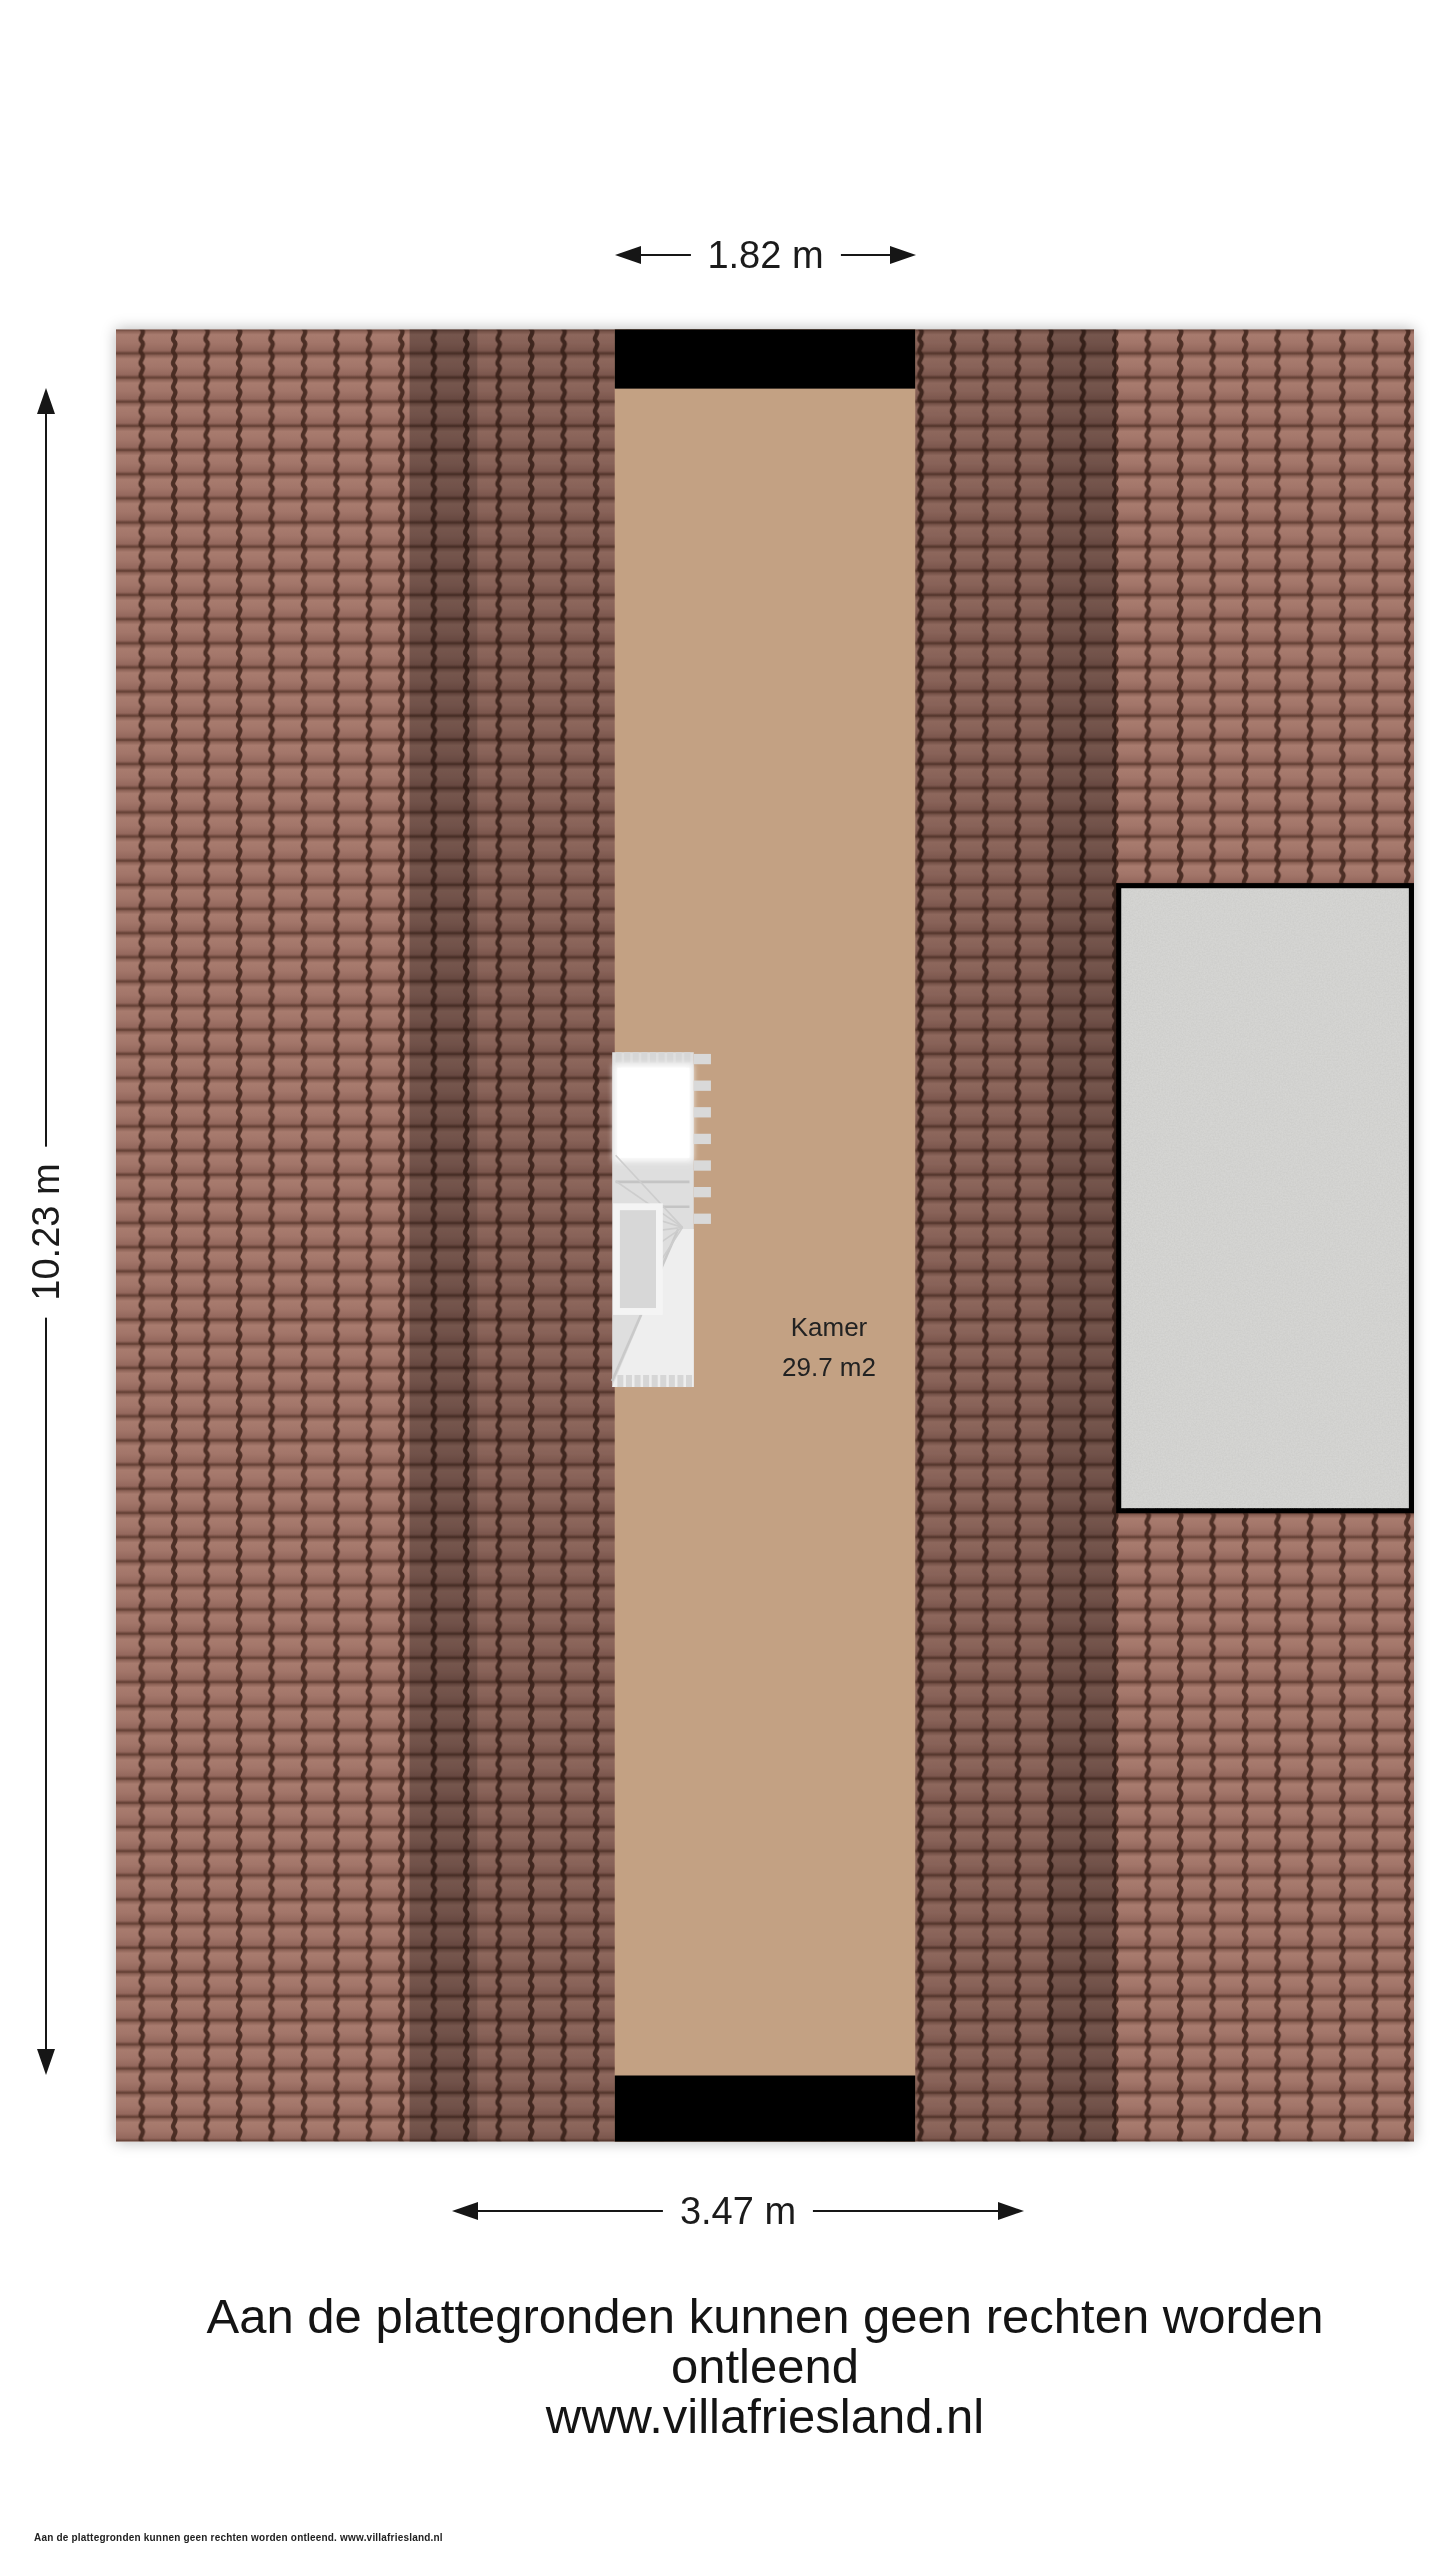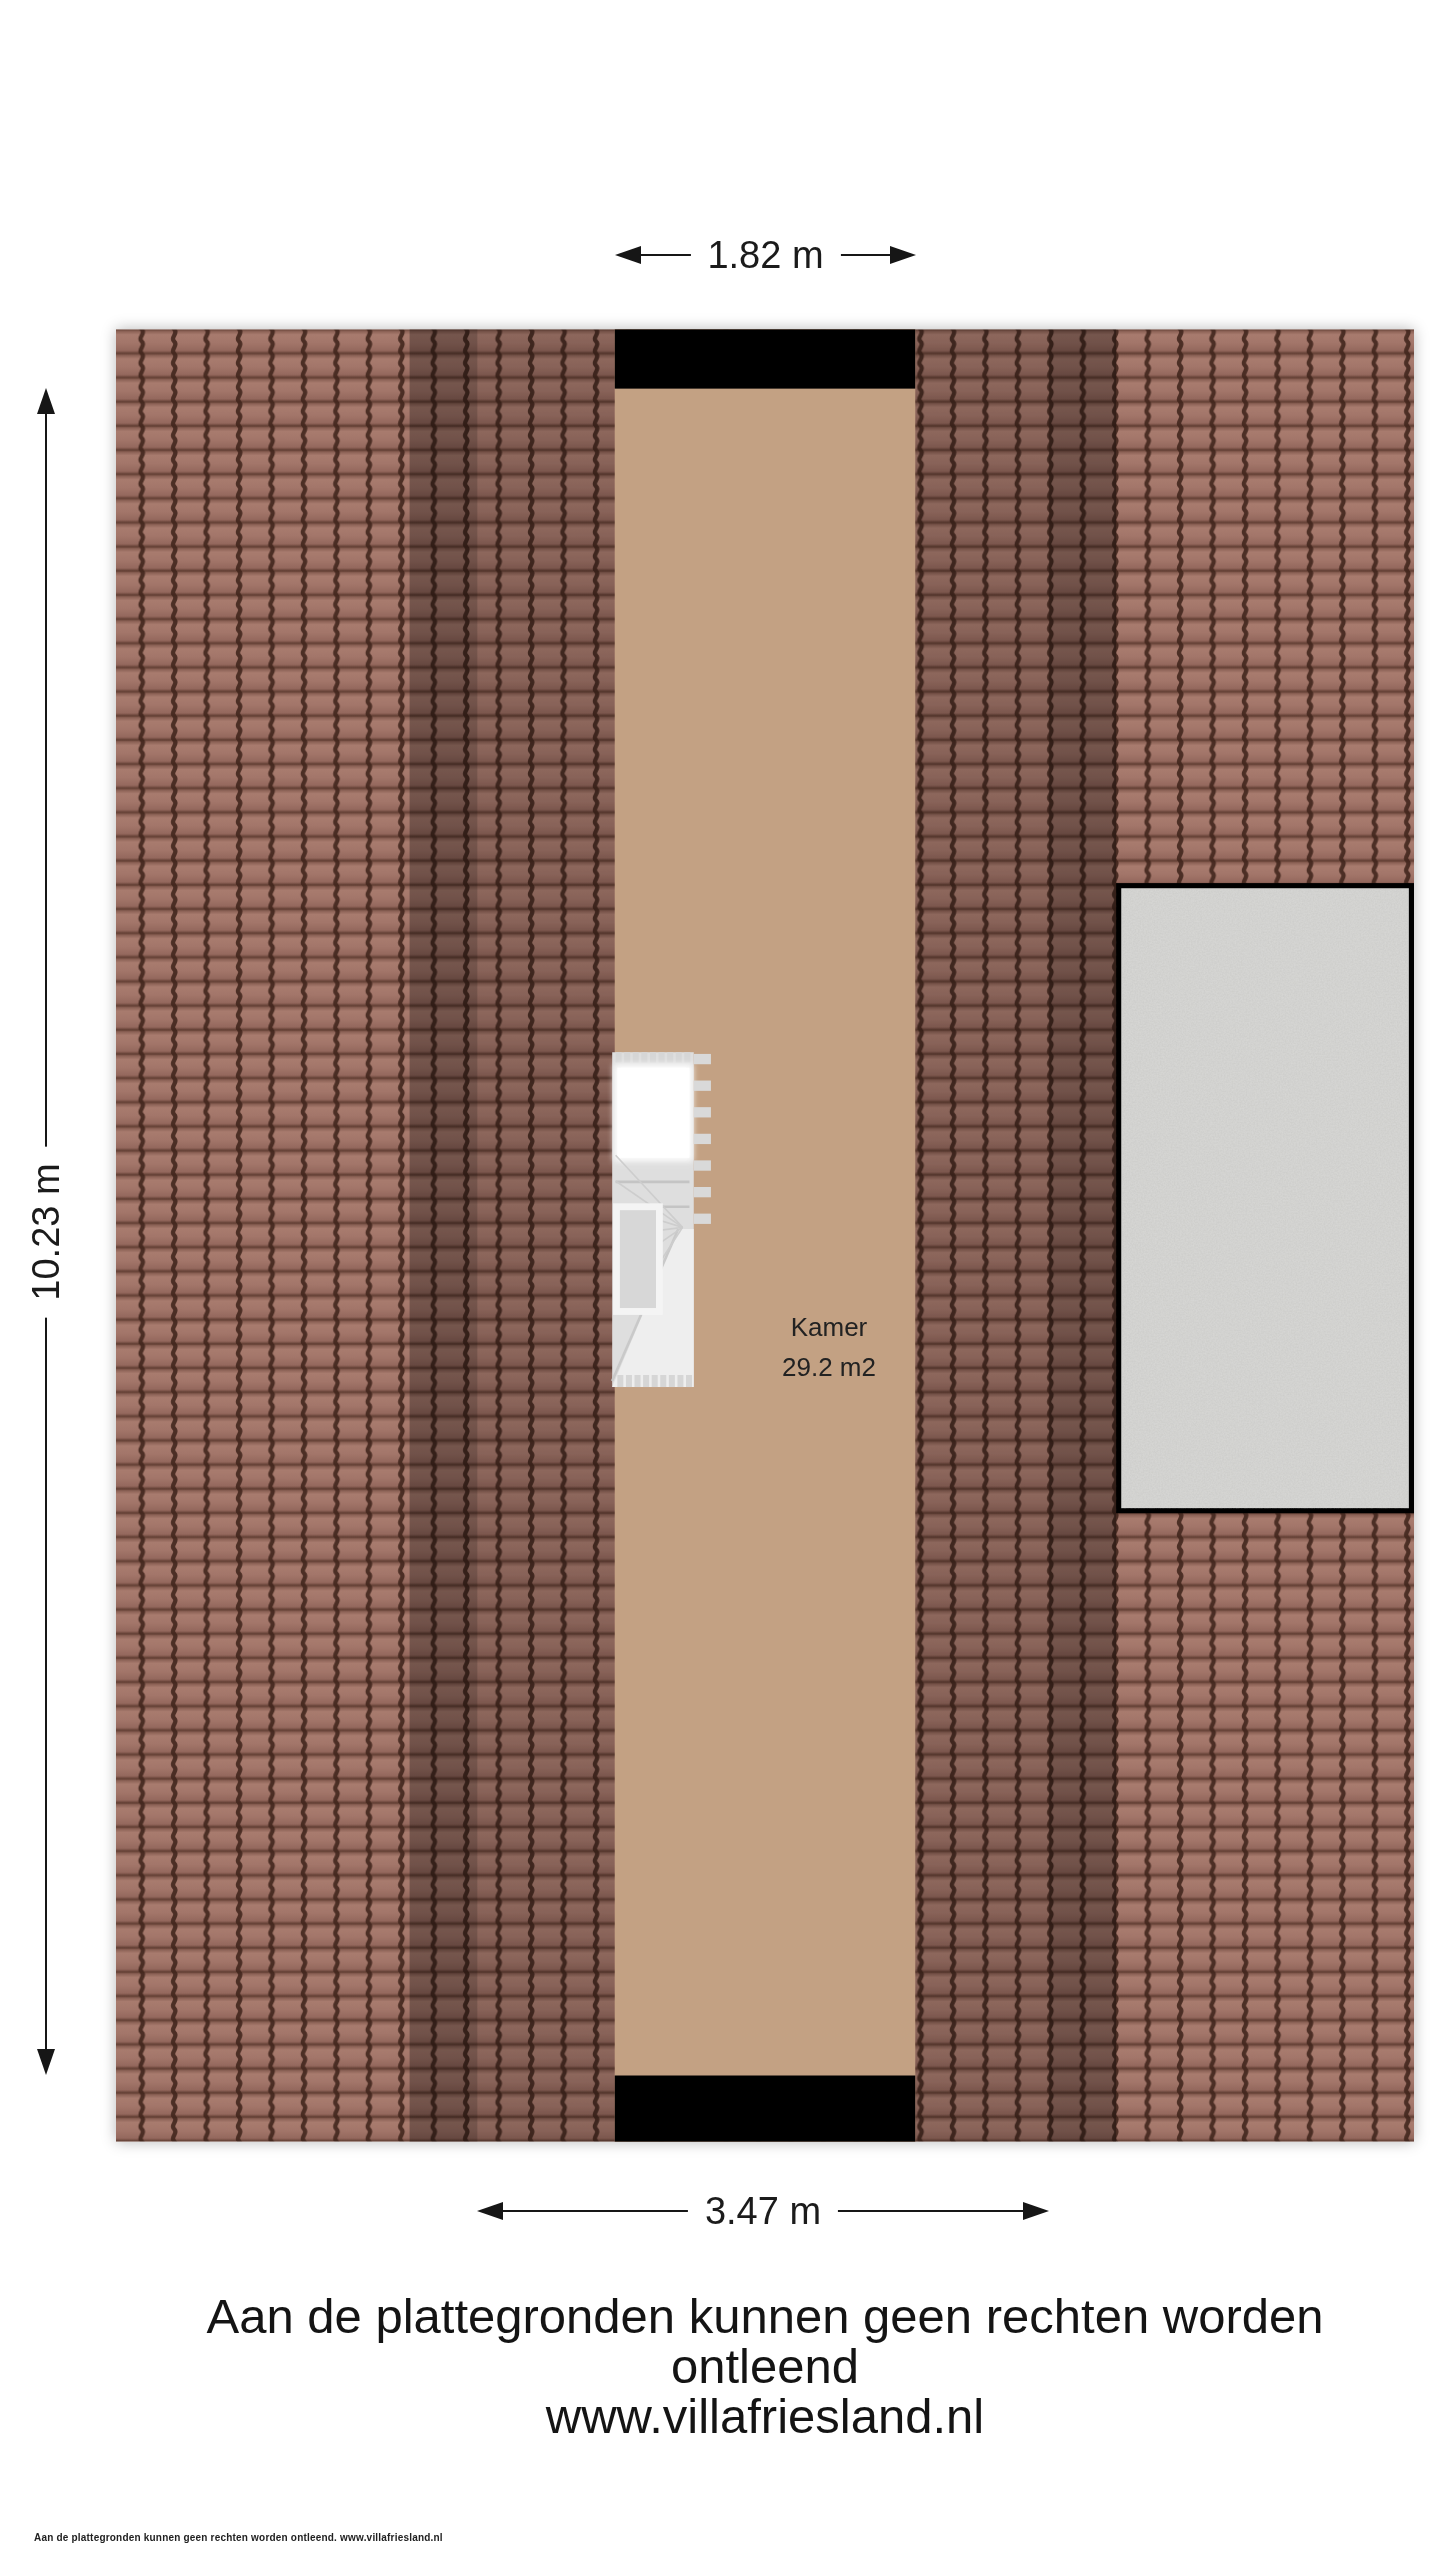--- a/index.html
+++ b/index.html
@@ -153,30 +153,30 @@
     <span class="lbl">1.82 m</span>
   </div>
 
   <div class="dim dim-v" style="left:27px;top:388px;height:1687px;">
     <span class="arr arr-up"></span>
     <span class="line"></span>
     <span class="arr arr-down"></span>
     <span class="lbl">10.23 m</span>
   </div>
 
-  <div class="dim dim-h" style="left:477px;top:2192px;width:572px;">
+  <div class="dim dim-h" style="left:452px;top:2192px;width:572px;">
     <span class="arr arr-left"></span>
     <span class="line"></span>
     <span class="arr arr-right"></span>
     <span class="lbl">3.47 m</span>
   </div>
 
   <div class="room-label">
     <div>Kamer</div>
-    <div>29.2 m2</div>
+    <div>29.7 m2</div>
   </div>
 
   <div class="footer">
     <div>Aan de plattegronden kunnen geen rechten worden ontleend</div>
     <div>www.villafriesland.nl</div>
   </div>
 
   <div class="fineprint">Aan de plattegronden kunnen geen rechten worden ontleend. www.villafriesland.nl</div>
 
 </div>

